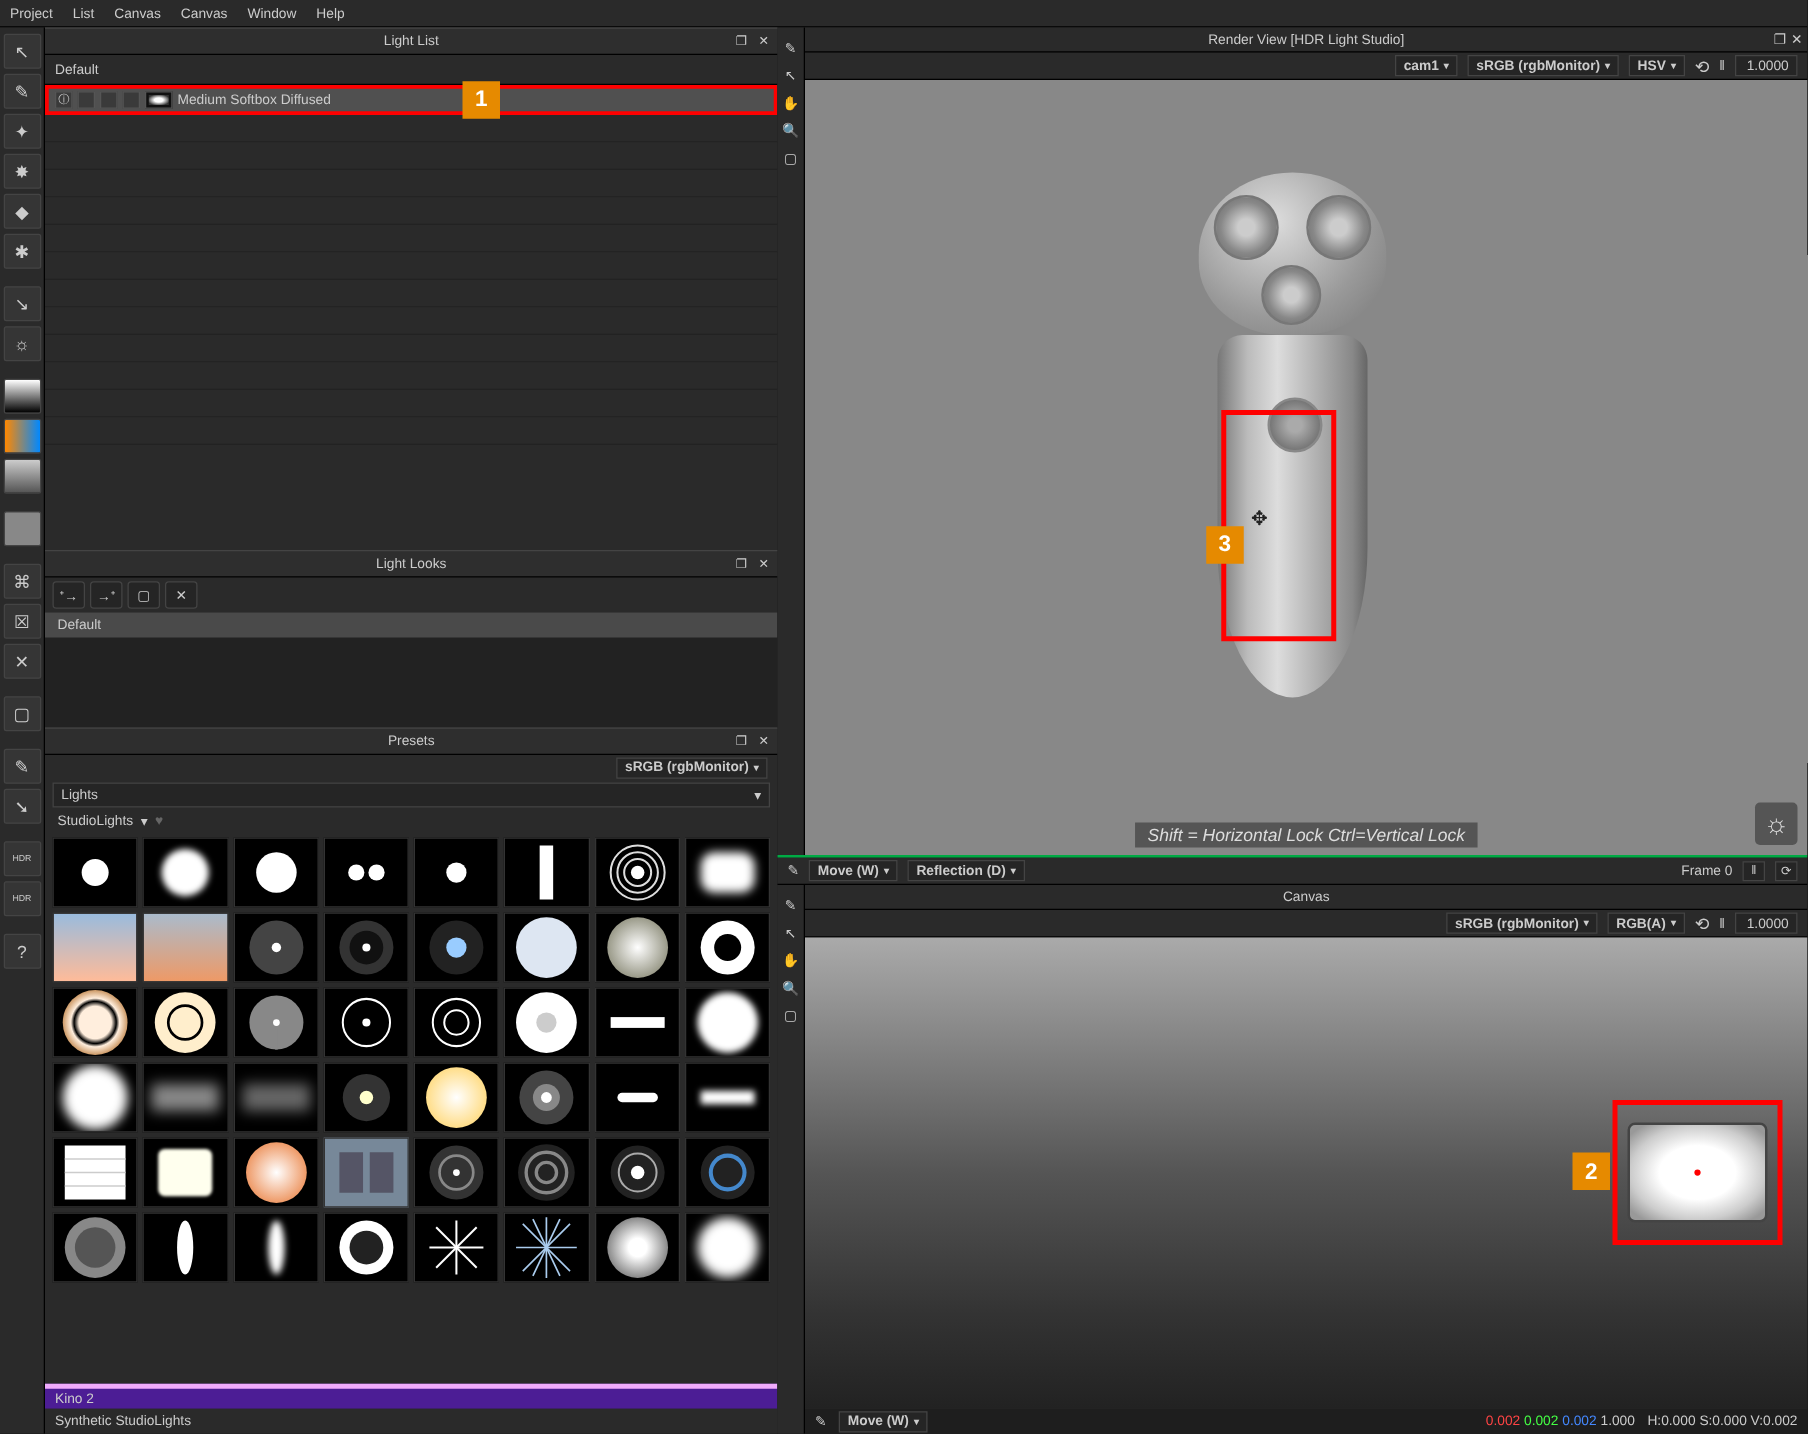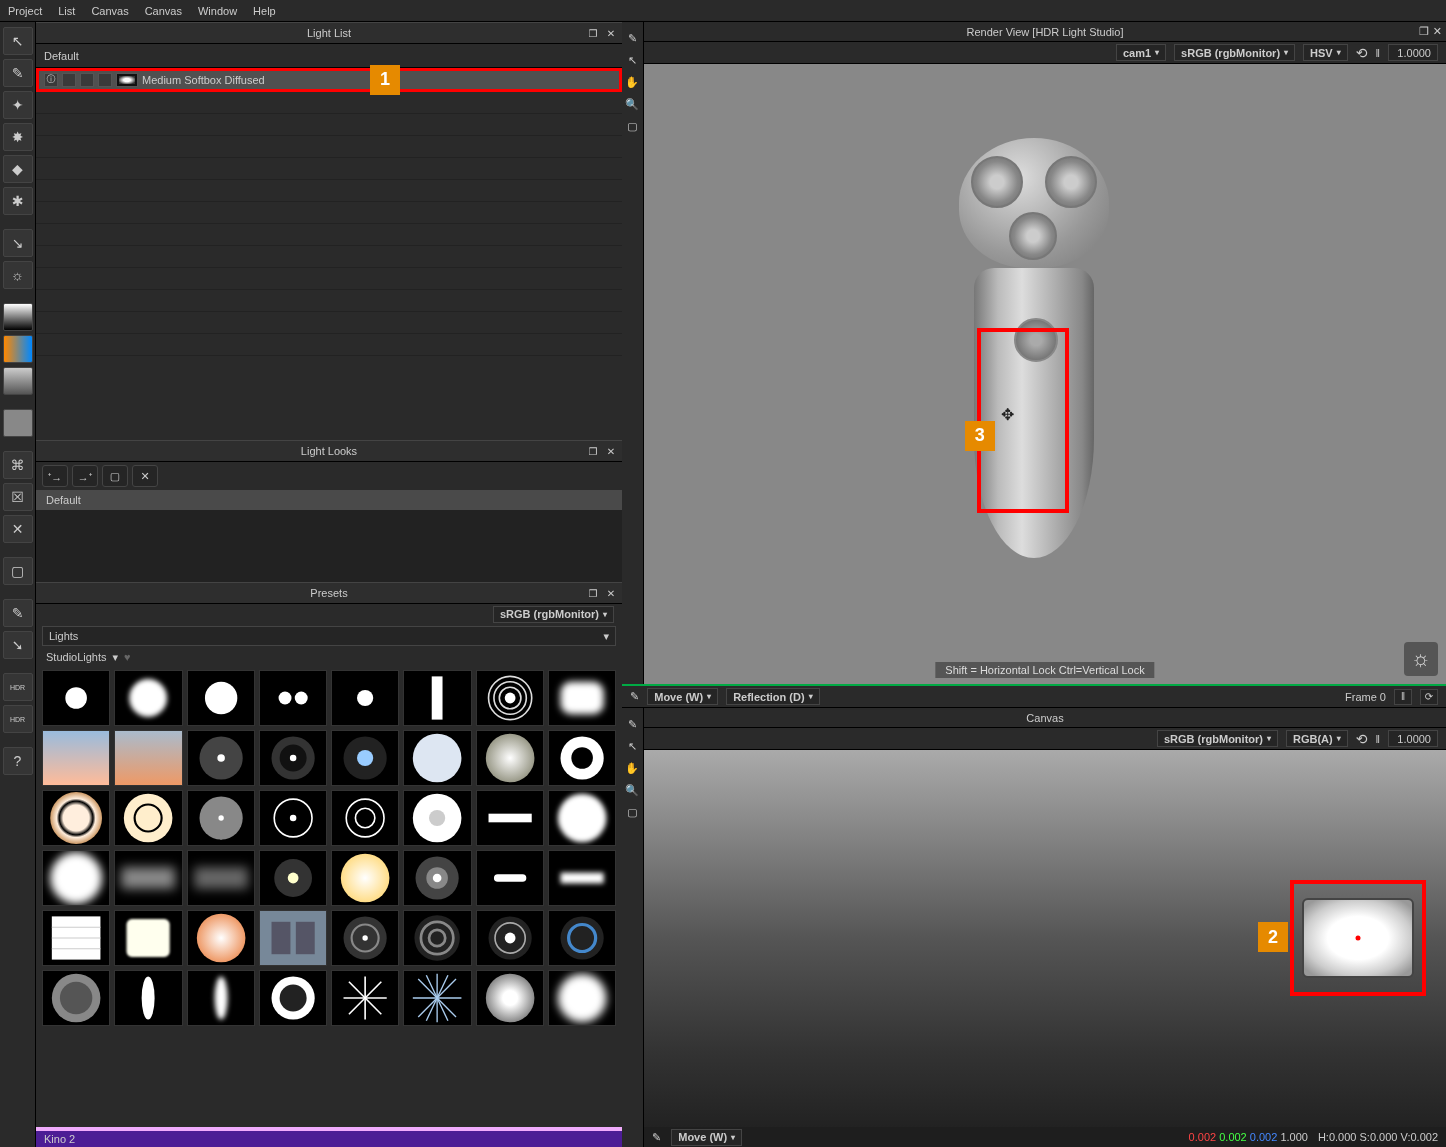--- a/index.html
+++ b/index.html
@@ -52,21 +52,21 @@
 .render-area .obj { position: absolute; left: 38%; top: 12%; width: 170px; height: 420px; }
 .shaver-head{width:150px;height:130px;background:radial-gradient(ellipse at 40% 30%, #ddd, #999 60%, #777);border-radius:50% 50% 45% 45%;position:relative;margin-left:10px;}
 .shaver-head::before,.shaver-head::after{content:'';position:absolute;width:48px;height:48px;border-radius:50%;background:radial-gradient(circle,#ccc 20%,#888 60%,#666);border:2px solid #777;}
 .shaver-head::before{left:12px;top:18px;}
 .shaver-head::after{right:12px;top:18px;}
 .shaver-head .c3{position:absolute;width:48px;height:48px;border-radius:50%;background:radial-gradient(circle,#ccc 20%,#888 60%,#666);border:2px solid #777;left:50px;bottom:8px;}
 .shaver-body{width:120px;height:290px;margin-left:25px;background:linear-gradient(90deg,#777 0%,#bbb 20%,#ddd 40%,#bbb 60%,#888 90%,#666);border-radius:20px 20px 60px 60px / 20px 20px 120px 120px;position:relative;}
 .shaver-body::before{content:'';position:absolute;left:40px;top:50px;width:40px;height:40px;border-radius:50%;background:radial-gradient(circle,#aaa 20%,#777 70%);border:2px solid #888;}
 .highlight1 { position:absolute; border: 4px solid red; left: 41.5%; top: 42.5%; width: 92px; height: 185px; }
 .callout { position:absolute; background: #e68a00; color: #fff; font-weight: bold; font-size: 18px; width: 30px; height: 30px; display: flex; align-items: center; justify-content: center; }
-.hint { position:absolute; bottom: 6px; left: 50%; transform: translateX(-50%); background: rgba(80,80,80,0.9); color: #ddd; padding: 2px 10px; font-size: 11px;}
+.hint { position:absolute; bottom: 6px; left: 50%; transform: translateX(-50%); background: rgba(80,80,80,0.9); color: #ddd; padding: 2px 10px; font-size: 14px; font-style: italic;}
 .sun-icon{position:absolute;bottom:8px;right:8px;width:34px;height:34px;background:#555;border-radius:4px;display:flex;align-items:center;justify-content:center;font-size:22px;color:#ddd;cursor:pointer;}
 .move-cursor{position:absolute;left:44.5%;top:55%;font-size:16px;color:#222;}
 .transport { height: 22px; background: #2a2a2a; display: flex; align-items: center; padding: 0 8px; gap: 8px; border-bottom:1px solid #000;}
 .transport .spacer{flex:1;}
 .transport .tbtn{width:18px;height:16px;background:#252525;border:1px solid #444;display:flex;align-items:center;justify-content:center;font-size:10px;cursor:pointer;}
 .canvas-wrap { flex: 1; display: flex; background:#2a2a2a;}
 .canvas-wrap > .vtoolbar{width:22px;background:#2a2a2a;border-right:1px solid #000;display:flex;flex-direction:column;padding-top:6px;gap:2px;}
 .canvas { flex: 1; display: flex; flex-direction: column; }
 .canvas-area { flex: 1; background: linear-gradient(#aaa 0%, #888 20%, #555 50%, #333 80%, #222 100%); position: relative; }
 .canvas-light { position: absolute; right: 32px; top: 148px; width: 112px; height: 80px; background: radial-gradient(ellipse, #fff 40%, #ccc 70%, #999 90%); border: 2px solid #444; border-radius: 6px;}
@@ -513,20 +513,23 @@
           </div>
         <div class="preset">
             <svg viewBox="0 0 10 10">
               <circle cx="5" cy="5" r="4.5" fill="#fff" filter="blur(0.8px)"></circle>
             </svg>
           </div>
       </div>
       <div class="presets-footer">
         <span>Kino 2</span>
       </div>
+      <div class="presets-footer2">
+        <span>Synthetic StudioLights</span>
+      </div>
     </div>
   </div>
 
   <div class="right-col">
     <div class="viewport-wrap">
       <div class="vtoolbar">
         <div class="vt">✎</div>
         <div class="vt">↖</div>
         <div class="vt">✋</div>
         <div class="vt">🔍</div>

